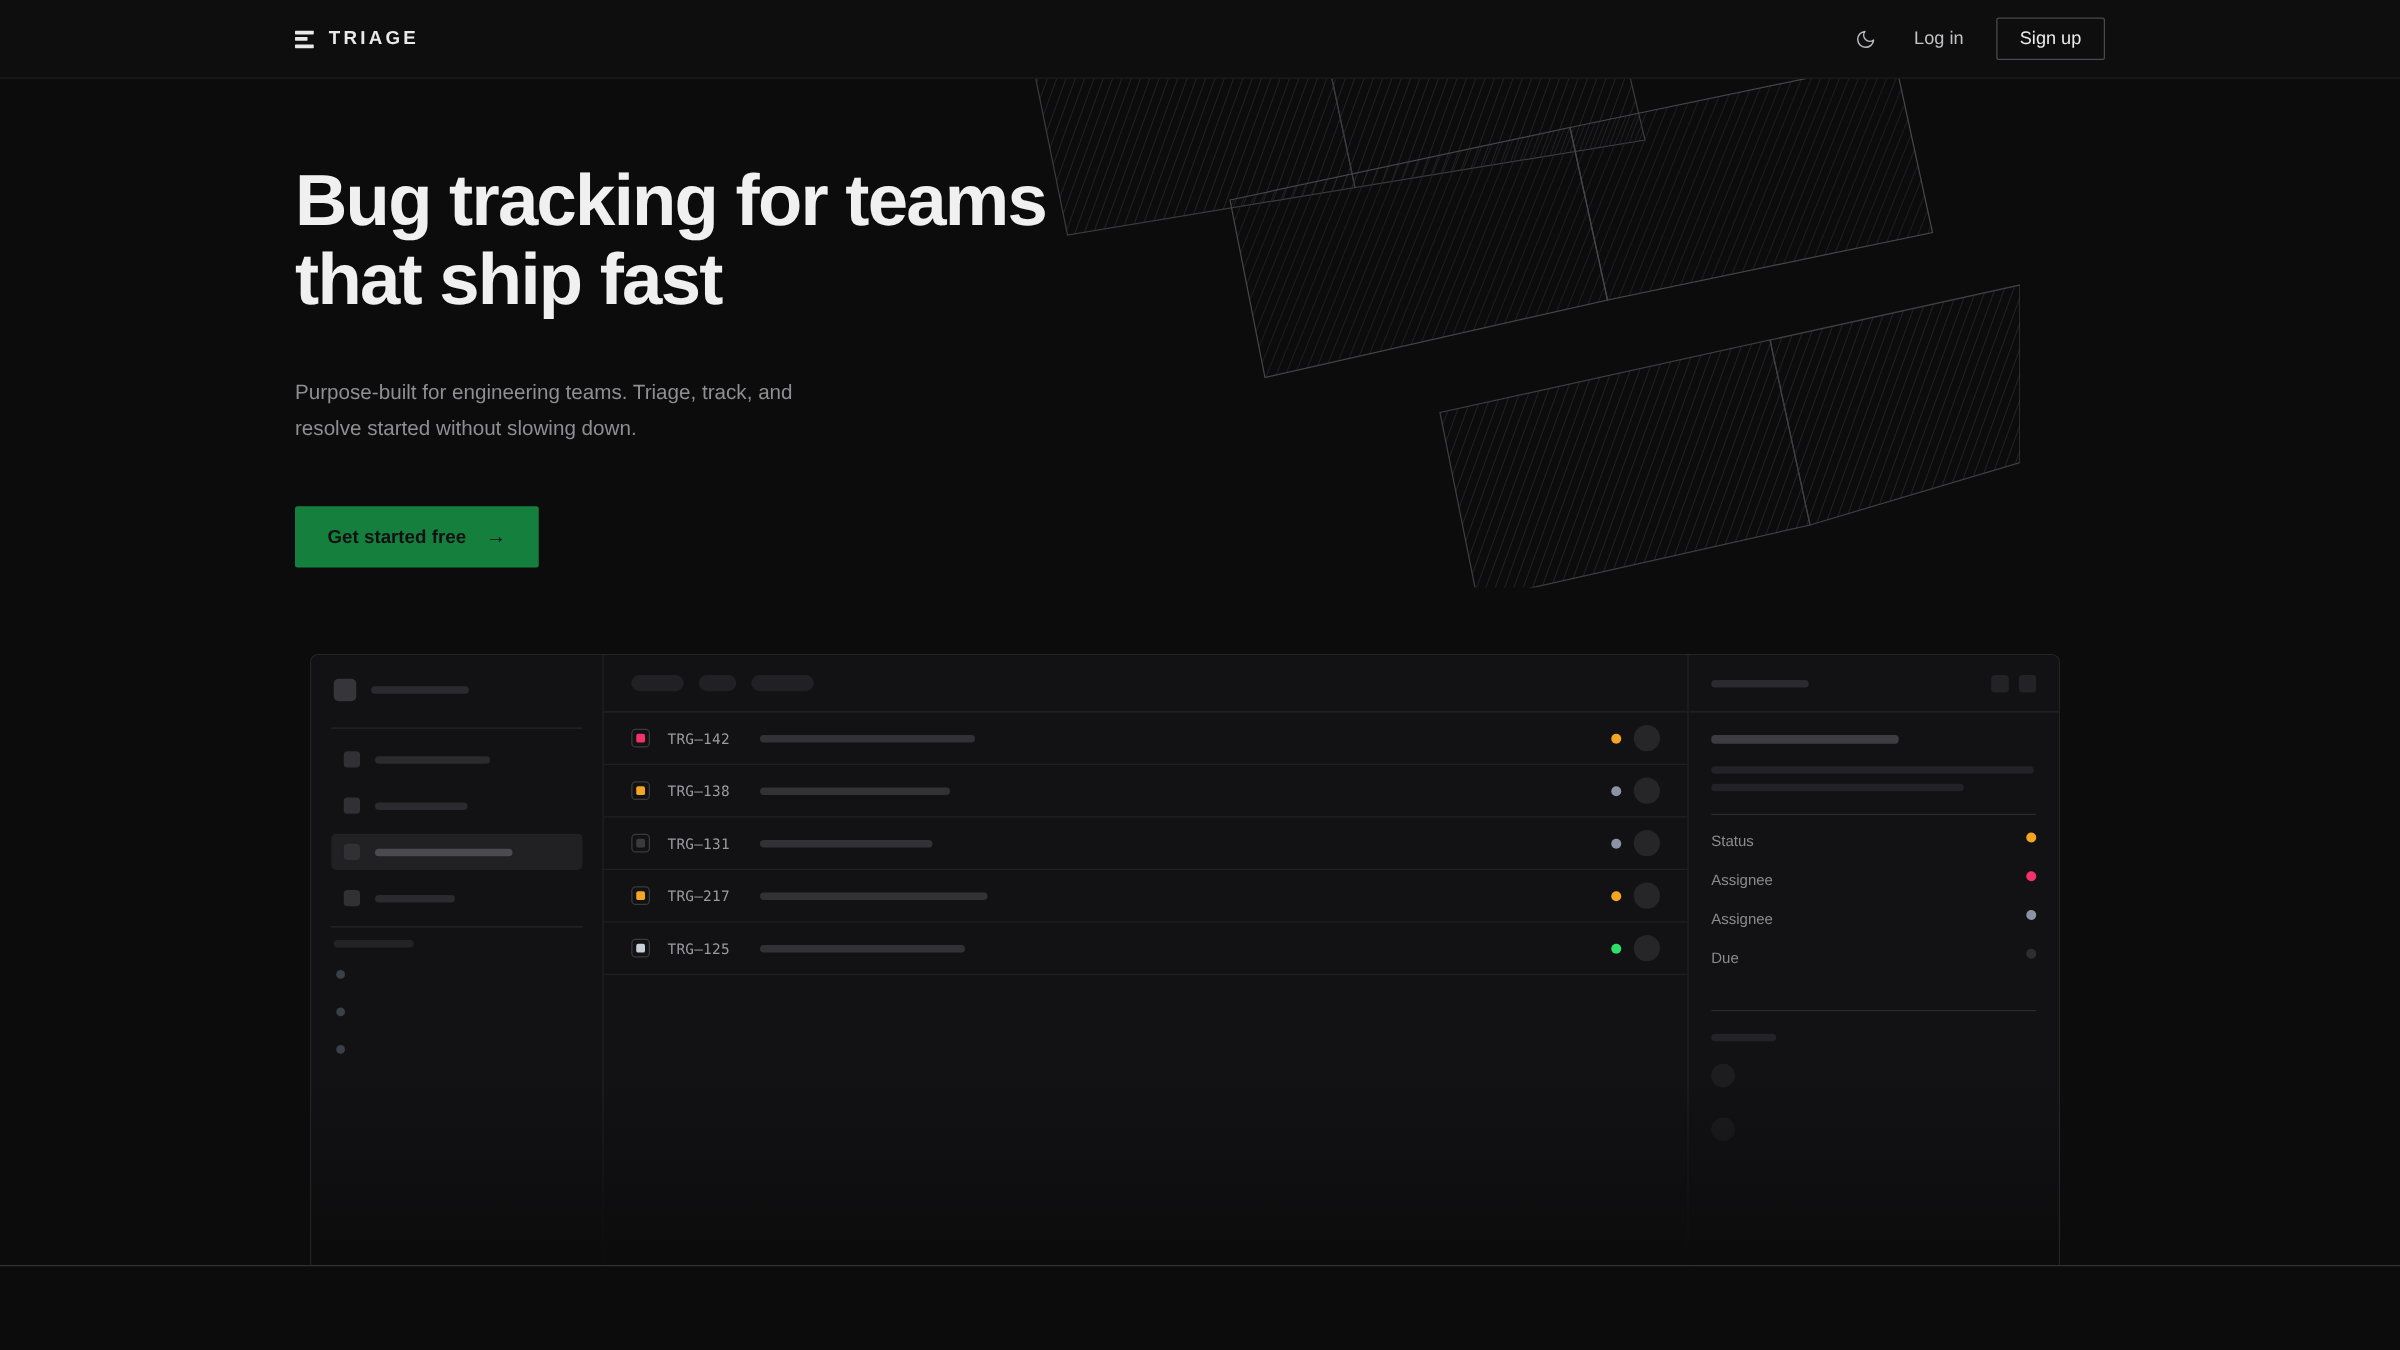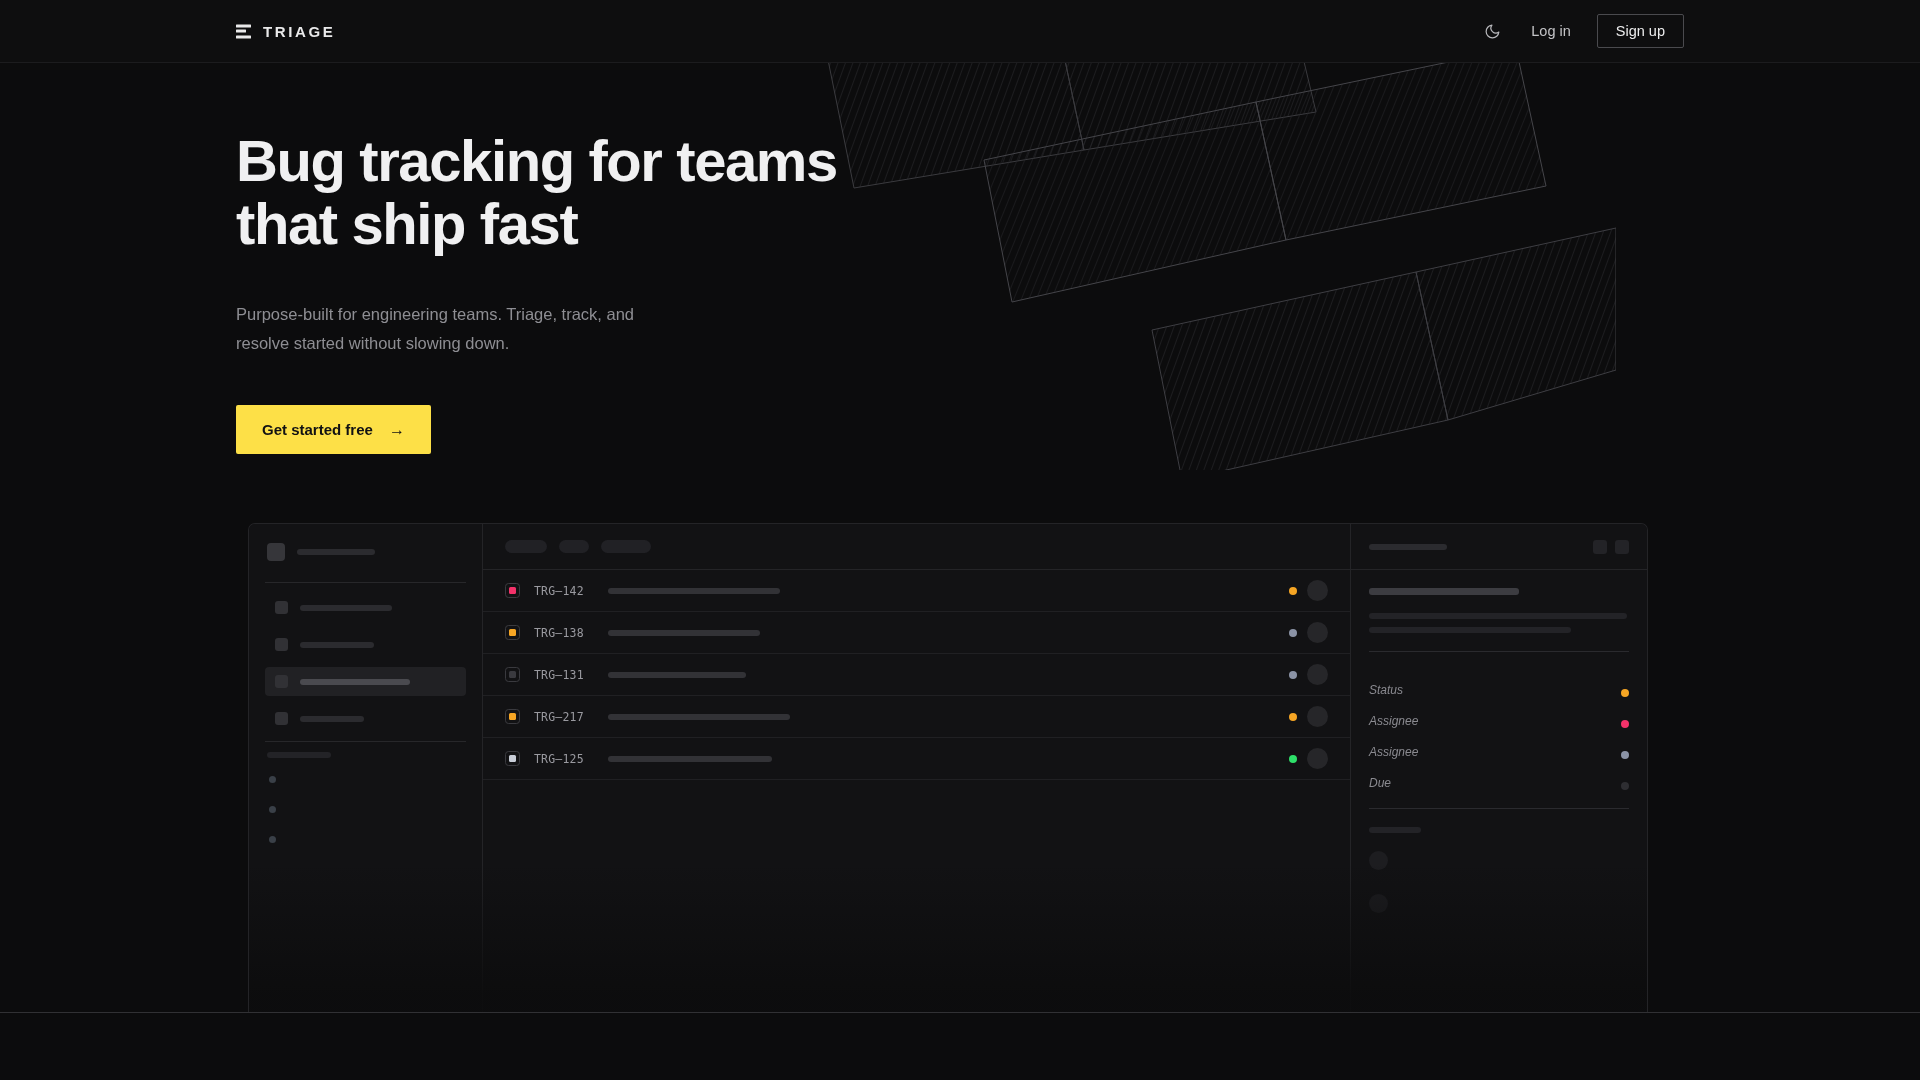--- a/index.html
+++ b/index.html
@@ -62,21 +62,21 @@
     color: #f0f0f1; letter-spacing: -1.4px; white-space: pre-line;
   }
   .hero-sub {
     margin-top: 45px;
     font-size: 16.5px; line-height: 1.75; color: #8e8e93;
     max-width: 470px; white-space: pre-line;
   }
   .cta-btn {
     margin-top: 47px;
     display: inline-flex; align-items: center; gap: 16px;
-    background: #fde047; color: #111113;
+    background: #15803d; color: #111113;
     border: none; border-radius: 2px;
     padding: 16px 26px; font-size: 15px; font-weight: bold;
     font-family: inherit; cursor: pointer;
   }
   .cta-arrow { font-size: 16px; line-height: 1; }
 
   
   .deco {
     position: absolute; top: 40px; right: 0; width: 800px; height: 430px;
     z-index: 1; pointer-events: none;
@@ -164,22 +164,22 @@
     padding: 0 18px; border-bottom: 1px solid #242427;
   }
   .detail-head .bar { width: 78px; }
   .head-btns { margin-left: auto; display: flex; gap: 8px; }
   .head-btn { width: 14px; height: 14px; border-radius: 3px; background: #232327; cursor: pointer; }
   .detail-body { padding: 18px; }
   .d-title { height: 7px; width: 150px; border-radius: 3px; background: #3c3c41; margin-bottom: 18px; }
   .d-line { height: 6px; border-radius: 3px; background: #232327; margin-bottom: 8px; }
   .d-divider { height: 1px; background: #2a2a2e; margin: 18px 0 14px; }
   .meta-row {
-    display: flex; align-items: flex-end; justify-content: space-between;
-    height: 31px; cursor: pointer; font-style: italic;
+    display: flex; align-items: flex-start; justify-content: space-between;
+    height: 31px; cursor: pointer;
   }
   .meta-label { font-size: 12px; color: #8a8a90; }
   .meta-dot { width: 8px; height: 8px; border-radius: 50%; }
   .act-label { height: 6px; width: 52px; border-radius: 3px; background: #232327; margin: 18px 0 18px; }
   .act-avatar { width: 19px; height: 19px; border-radius: 50%; background: #1d1d20; margin-bottom: 24px; }
 </style>
 </head>
 <body>
 
 <div class="page">

